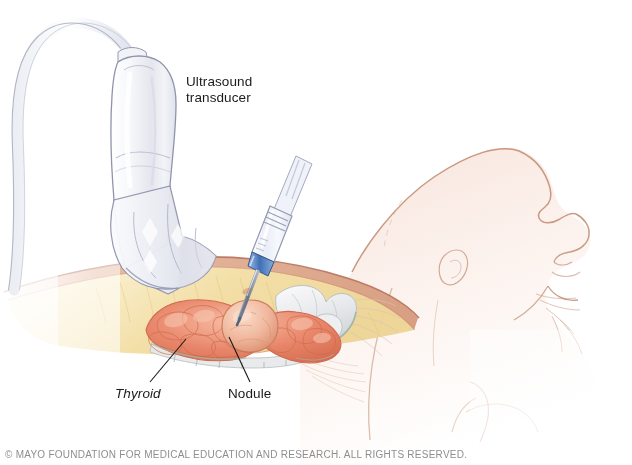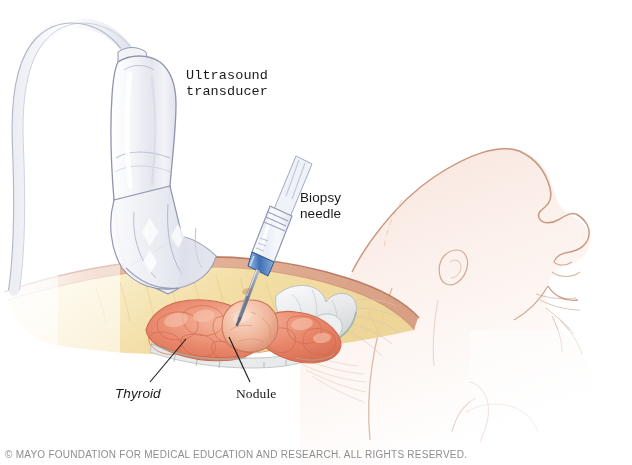--- a/index.html
+++ b/index.html
@@ -29,24 +29,24 @@
   .label {
     position: absolute;
     color: #1a1a1a;
     font-family: "Liberation Sans", sans-serif;
     font-size: 13.5px;
     line-height: 15.5px;
     letter-spacing: 0.1px;
     white-space: pre;
     pointer-events: none;
   }
-  #label-ultrasound-transducer { left: 186px; top: 68px; font-family: Liberation Mono, monospace; }
+  #label-ultrasound-transducer { left: 186px; top: 74px; }
   #label-biopsy-needle        { left: 300px; top: 190px; }
   #label-thyroid              { left: 115px; top: 386px; font-style: italic; }
-  #label-nodule               { left: 236px; top: 386px; font-family: Liberation Serif, serif; }
+  #label-nodule               { left: 228px; top: 386px; }
 
   #copyright-notice {
     position: absolute;
     left: 5px;
     top: 449px;
     color: #8e8e8e;
     font-family: Liberation Sans, sans-serif;
     font-size: 10px;
     letter-spacing: 0.25px;
     white-space: pre;
@@ -427,22 +427,20 @@
 
     <g stroke="#1a1a1a" stroke-width="1.1" fill="none">
       <path d="M150,382 L186,339"></path>
       <path d="M250,382 L229,337"></path>
     </g>
   </svg>
 
   <div class="label" id="label-ultrasound-transducer">Ultrasound
 transducer</div>
 
-  <div class="label" id="label-biopsy-needle">Biopsy
-needle</div>
 
   <div class="label" id="label-thyroid">Thyroid</div>
 
   <div class="label" id="label-nodule">Nodule</div>
 
   <div id="copyright-notice">© MAYO FOUNDATION FOR MEDICAL EDUCATION AND RESEARCH. ALL RIGHTS RESERVED.</div>
 
 </div>
 
 </body></html>

